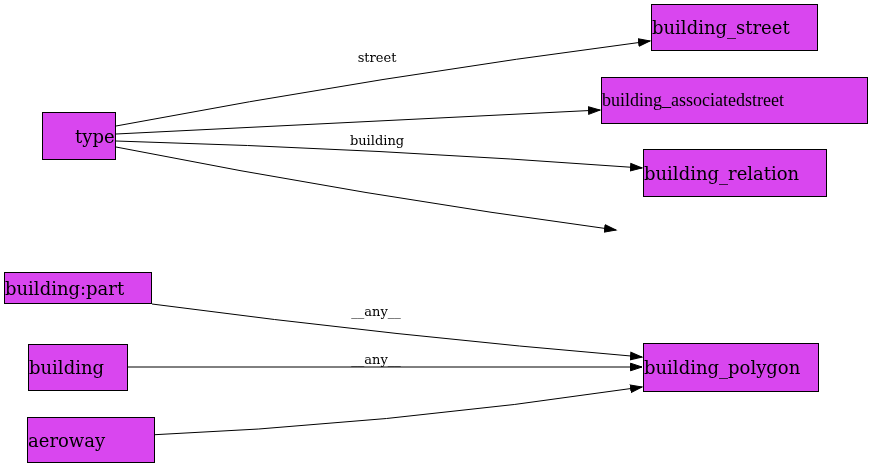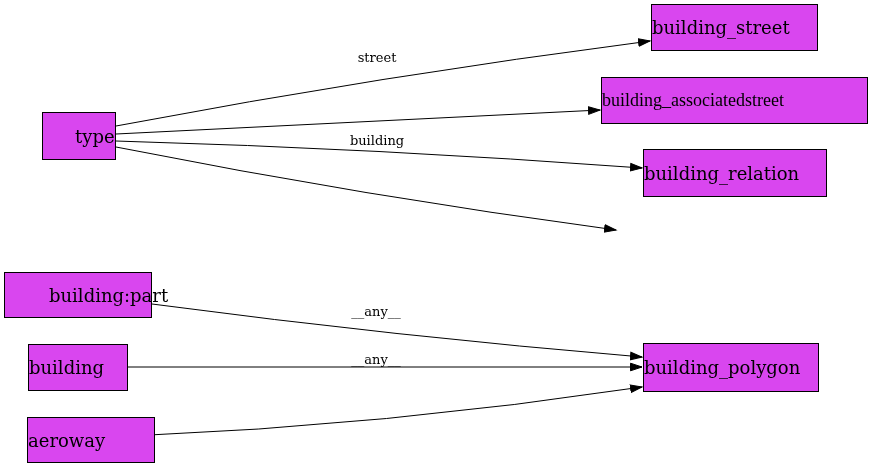--- a/index.html
+++ b/index.html
@@ -70,21 +70,21 @@
     </div>
     <div class="node" style="left: 651px; top: 4px; width: 167px; height: 47px; border-color: rgb(0, 0, 0);">
       <span>building_street</span>
     </div>
     <div class="node" style="left: 601px; top: 77px; width: 267px; height: 47px; border-color: rgb(0, 0, 0); font-family: Liberation Serif, serif;">
       <span>building_associatedstreet</span>
     </div>
     <div class="node" style="left: 643px; top: 149px; width: 184px; height: 48px; border-color: rgb(0, 0, 0);">
       <span>building_relation</span>
     </div>
-    <div class="node" style="left: 4px; top: 272px; width: 148px; height: 46px; border-color: rgb(0, 0, 0); padding-left: 44px;">
+    <div class="node" style="left: 4px; top: 272px; width: 148px; height: 32px; border-color: rgb(0, 0, 0);">
       <span>building:part</span>
     </div>
     <div class="node" style="left: 28px; top: 344px; width: 100px; height: 47px; border-color: rgb(0, 0, 0);">
       <span>building</span>
     </div>
     <div class="node" style="left: 27px; top: 417px; width: 128px; height: 46px; border-color: rgb(0, 0, 0);">
       <span>aeroway</span>
     </div>
     <div class="node" style="left: 643px; top: 343px; width: 176px; height: 49px; border-color: rgb(0, 0, 0);">
       <span>building_polygon</span>

